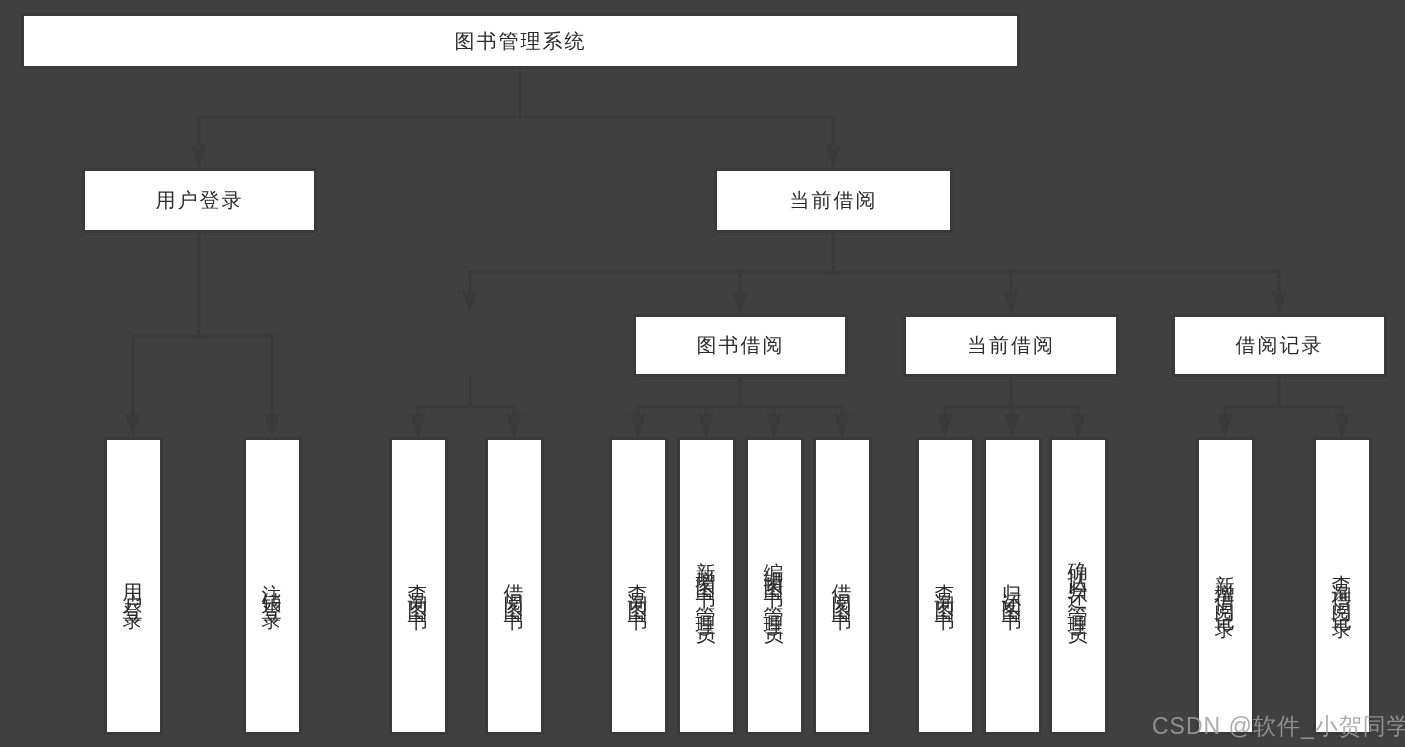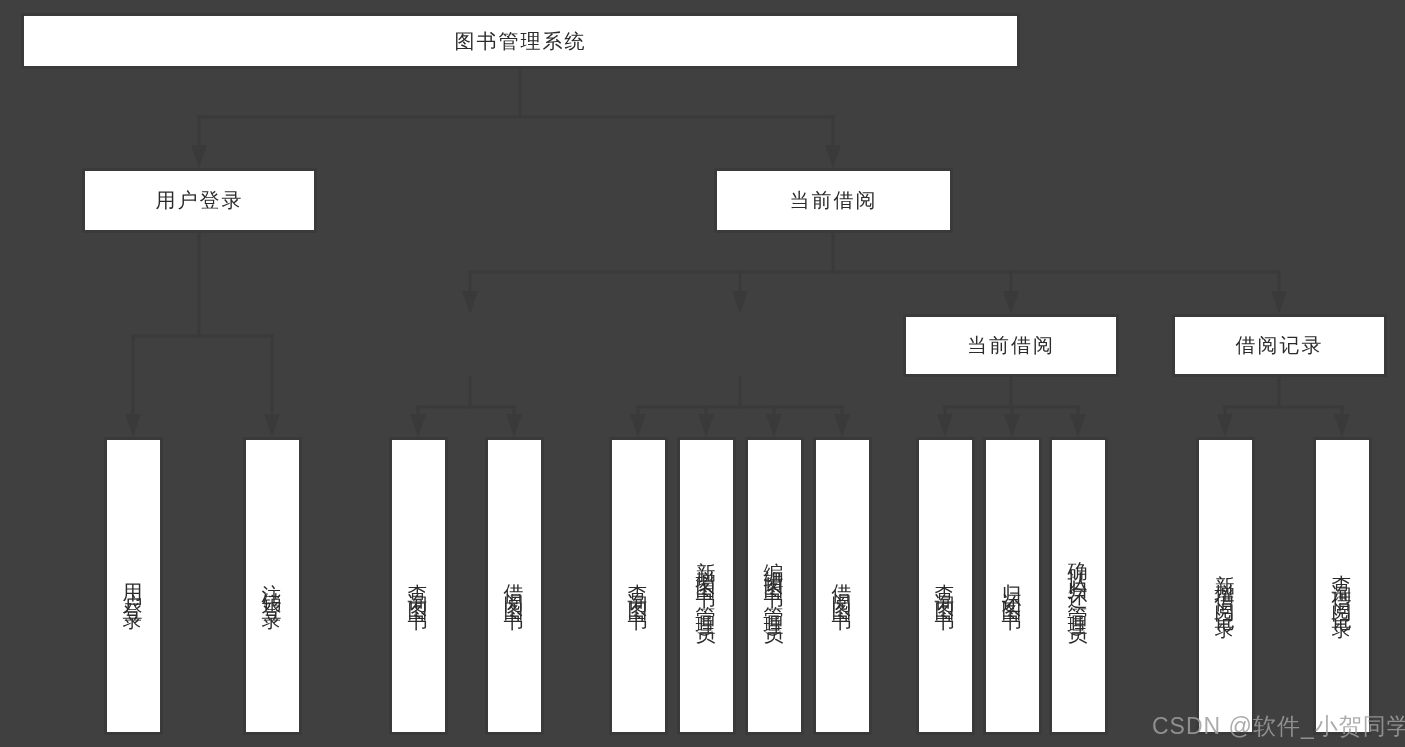--- a/index.html
+++ b/index.html
@@ -116,20 +116,23 @@
     <span>图书管理系统</span>
   </div>
 
   <div class="node h" style="left:82px;top:168px;width:235px;height:65px">
     <span>用户登录</span>
   </div>
   <div class="node h" style="left:714px;top:168px;width:239px;height:65px">
     <span>当前借阅</span>
   </div>
 
+  <div class="node h" style="left:633px;top:314px;width:215px;height:63px">
+    <span>图书借阅</span>
+  </div>
   <div class="node h" style="left:903px;top:314px;width:216px;height:63px">
     <span>当前借阅</span>
   </div>
   <div class="node h" style="left:1172px;top:314px;width:215px;height:63px">
     <span>借阅记录</span>
   </div>
 
   <div class="node v" style="left:104px;top:437px;width:59px;height:298px">
     <span>用户登录</span>
   </div>

